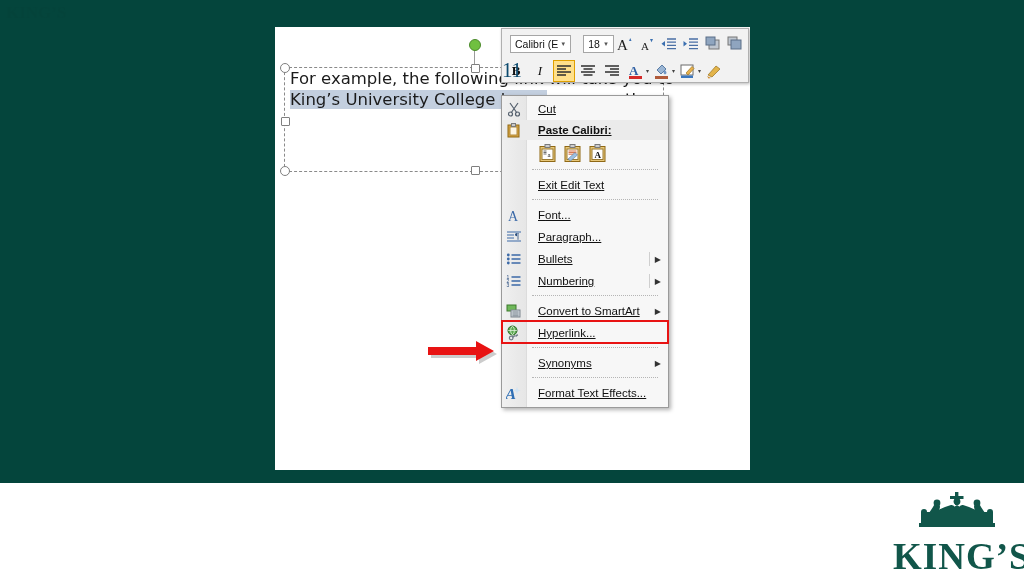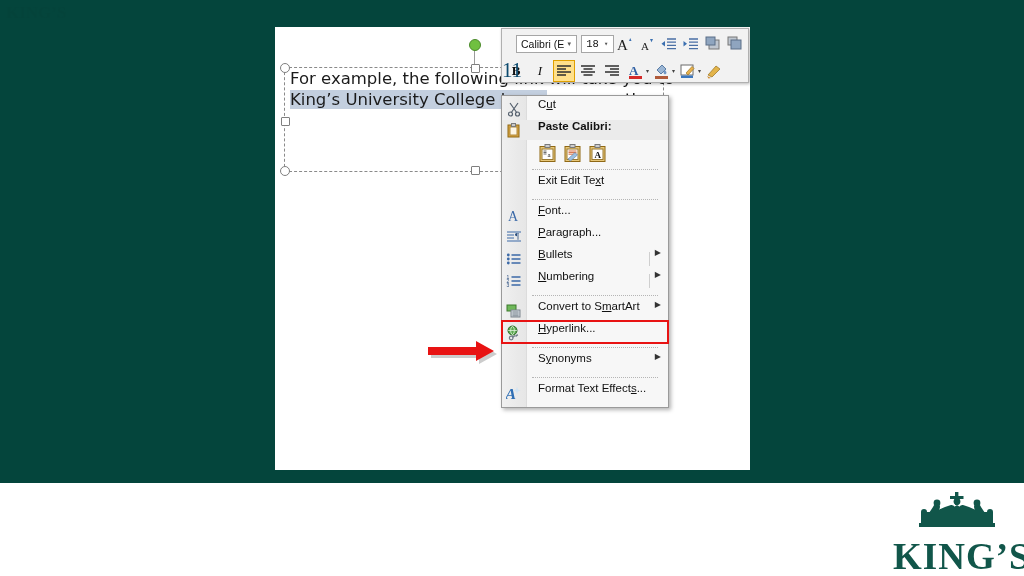--- a/index.html
+++ b/index.html
@@ -65,27 +65,27 @@
     background:#f2f2f2;
     border:1px solid #b0b0b0;
     box-shadow:1px 1px 3px rgba(0,0,0,.28);
     box-sizing:border-box;
   }
   .mt-row{display:flex;align-items:center;height:27px;padding:0 2px;}
   .mt-row.r1{padding-top:1px;}
   .combo{
     display:flex;align-items:center;
     height:18px;background:#ffffff;border:1px solid #a6a6a6;
-    font-size:10.5px;color:#111;padding:0 2px 0 4px;margin-left:12px;
+    font-size:10.5px;color:#111;padding:0 2px 0 4px;margin-left:6px;
     box-sizing:border-box;
   }
   .combo .cv{flex:1;white-space:nowrap;overflow:hidden;}
   .combo .cb{width:10px;text-align:center;color:#555;font-size:7px;}
   #font-name-combo{width:66px;}
-  #font-size-combo{width:38px;margin-left:4px;font-family:Liberation Mono, monospace;}
+  #font-size-combo{width:38px;margin-left:12px;}
   .mt-btn{
     width:22px;height:22px;display:flex;align-items:center;justify-content:center;
     margin:0 1px;position:relative;box-sizing:border-box;border:1px solid transparent;
   }
   .mt-btn.active{background:#ffe08a;border:1px solid #e0a000;}
   .mt-split{display:flex;align-items:center;}
   .mt-split .arw{font-size:6px;color:#444;margin-left:-2px;margin-right:1px;}
   .bold-g{font-family:"Liberation Serif",serif;font-weight:bold;font-size:13px;color:#111;}
   .ital-g{font-family:"Liberation Serif",serif;font-style:italic;font-size:13px;color:#111;}
 
@@ -98,22 +98,22 @@
     box-sizing:border-box;
     padding:2px 0 3px 0;
     font-size:11px;color:#111;
   }
   #context-menu .gutter{
     position:absolute;left:0;top:0;bottom:0;width:24px;
     background:linear-gradient(to right,#f0f0f0,#e6e6e6);
     border-right:1px solid #dcdcdc;
   }
   .mi{
-    position:relative;display:flex;align-items:flex-start;
-    height:22px;padding-left:24px;z-index:2;
+    position:relative;display:flex;align-items:center;
+    height:22px;padding-left:24px;z-index:2;text-decoration:underline;
   }
   .mi .ic{
     position:absolute;left:3px;top:50%;margin-top:-9px;
     width:18px;height:18px;display:flex;align-items:center;justify-content:center;
   }
   .mi .lbl{padding-left:12px;white-space:nowrap;font-size:11.5px;}
   .mi .sub{position:absolute;right:7px;font-size:8px;color:#333;}
   .mi .subdiv{position:absolute;right:18px;top:4px;bottom:4px;width:1px;background:#cfcfcf;}
   .mi.header .lbl{font-weight:bold;padding-left:12px;}
   .mi.header{background:#ebebeb;height:20px;}

